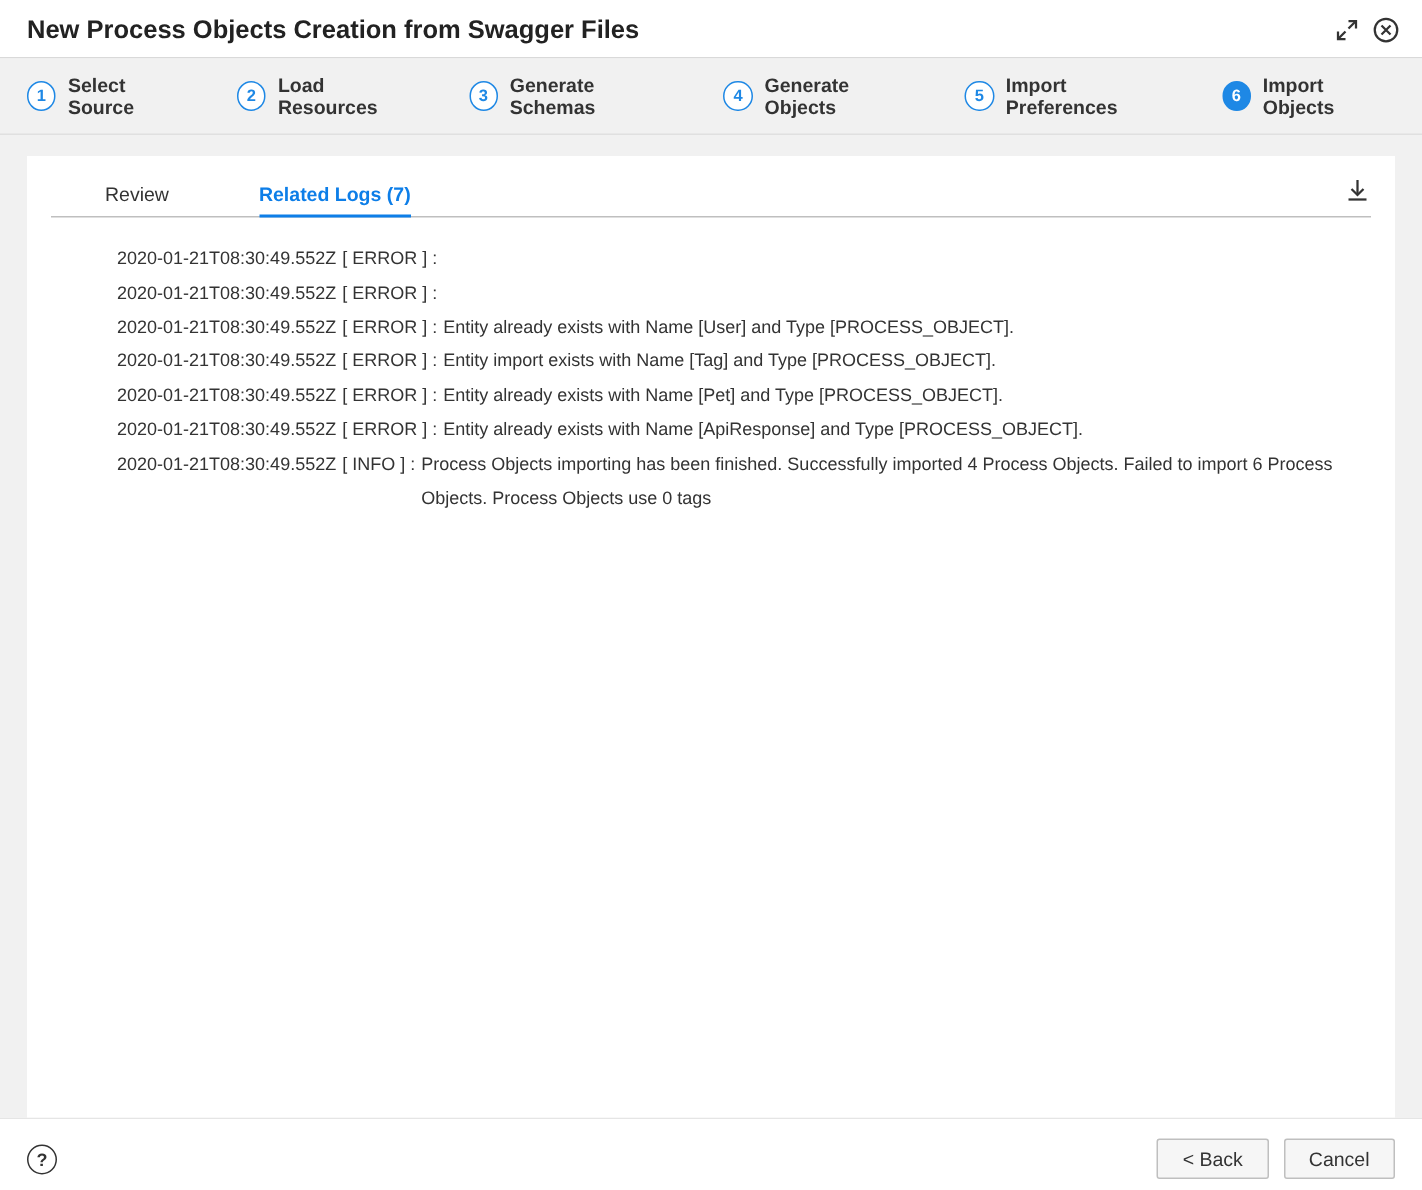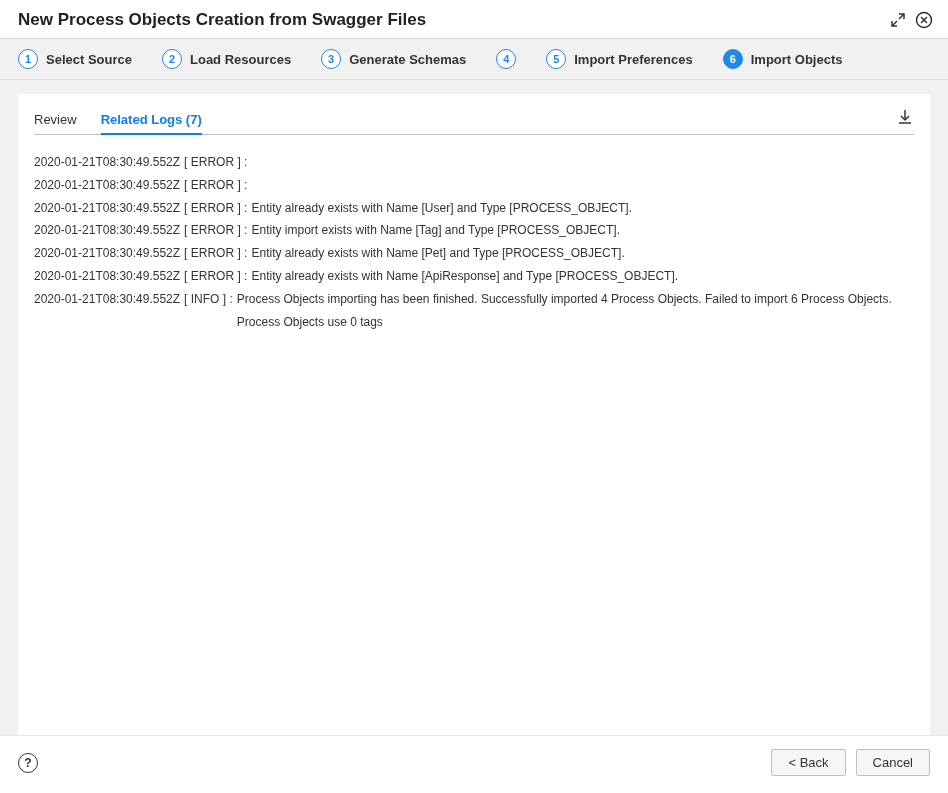--- a/index.html
+++ b/index.html
@@ -97,20 +97,21 @@
       display: flex;
       gap: 24px;
     }
     .tab {
       padding: 6px 0;
       font-size: 13px;
       color: #333;
       cursor: pointer;
       border-bottom: 2px solid transparent;
       margin-bottom: -1px;
+      margin-left: 36px;
     }
     .tab.active {
       color: #0d7ee8;
       font-weight: 700;
       border-bottom: 2px solid #0d7ee8;
     }
     .download-icon {
       cursor: pointer;
       padding-bottom: 4px;
     }
@@ -119,20 +120,21 @@
       color: #333;
       line-height: 1.9;
     }
     .log-entry {
       display: flex;
       flex-wrap: wrap;
       gap: 4px;
     }
     .log-ts {
       white-space: nowrap;
+      margin-left: 44px;
     }
     .log-level {
       white-space: nowrap;
     }
     .log-msg {
       flex: 1;
       min-width: 0;
     }
     .footer {
       display: flex;
@@ -202,20 +204,21 @@
   <div class="step">
     <div class="step-circle">2</div>
     <span>Load Resources</span>
   </div>
   <div class="step">
     <div class="step-circle">3</div>
     <span>Generate Schemas</span>
   </div>
   <div class="step">
     <div class="step-circle">4</div>
+    <span>Generate Objects</span>
   </div>
   <div class="step">
     <div class="step-circle">5</div>
     <span>Import Preferences</span>
   </div>
   <div class="step active">
     <div class="step-circle">6</div>
     <span>Import Objects</span>
   </div>
 </div>

